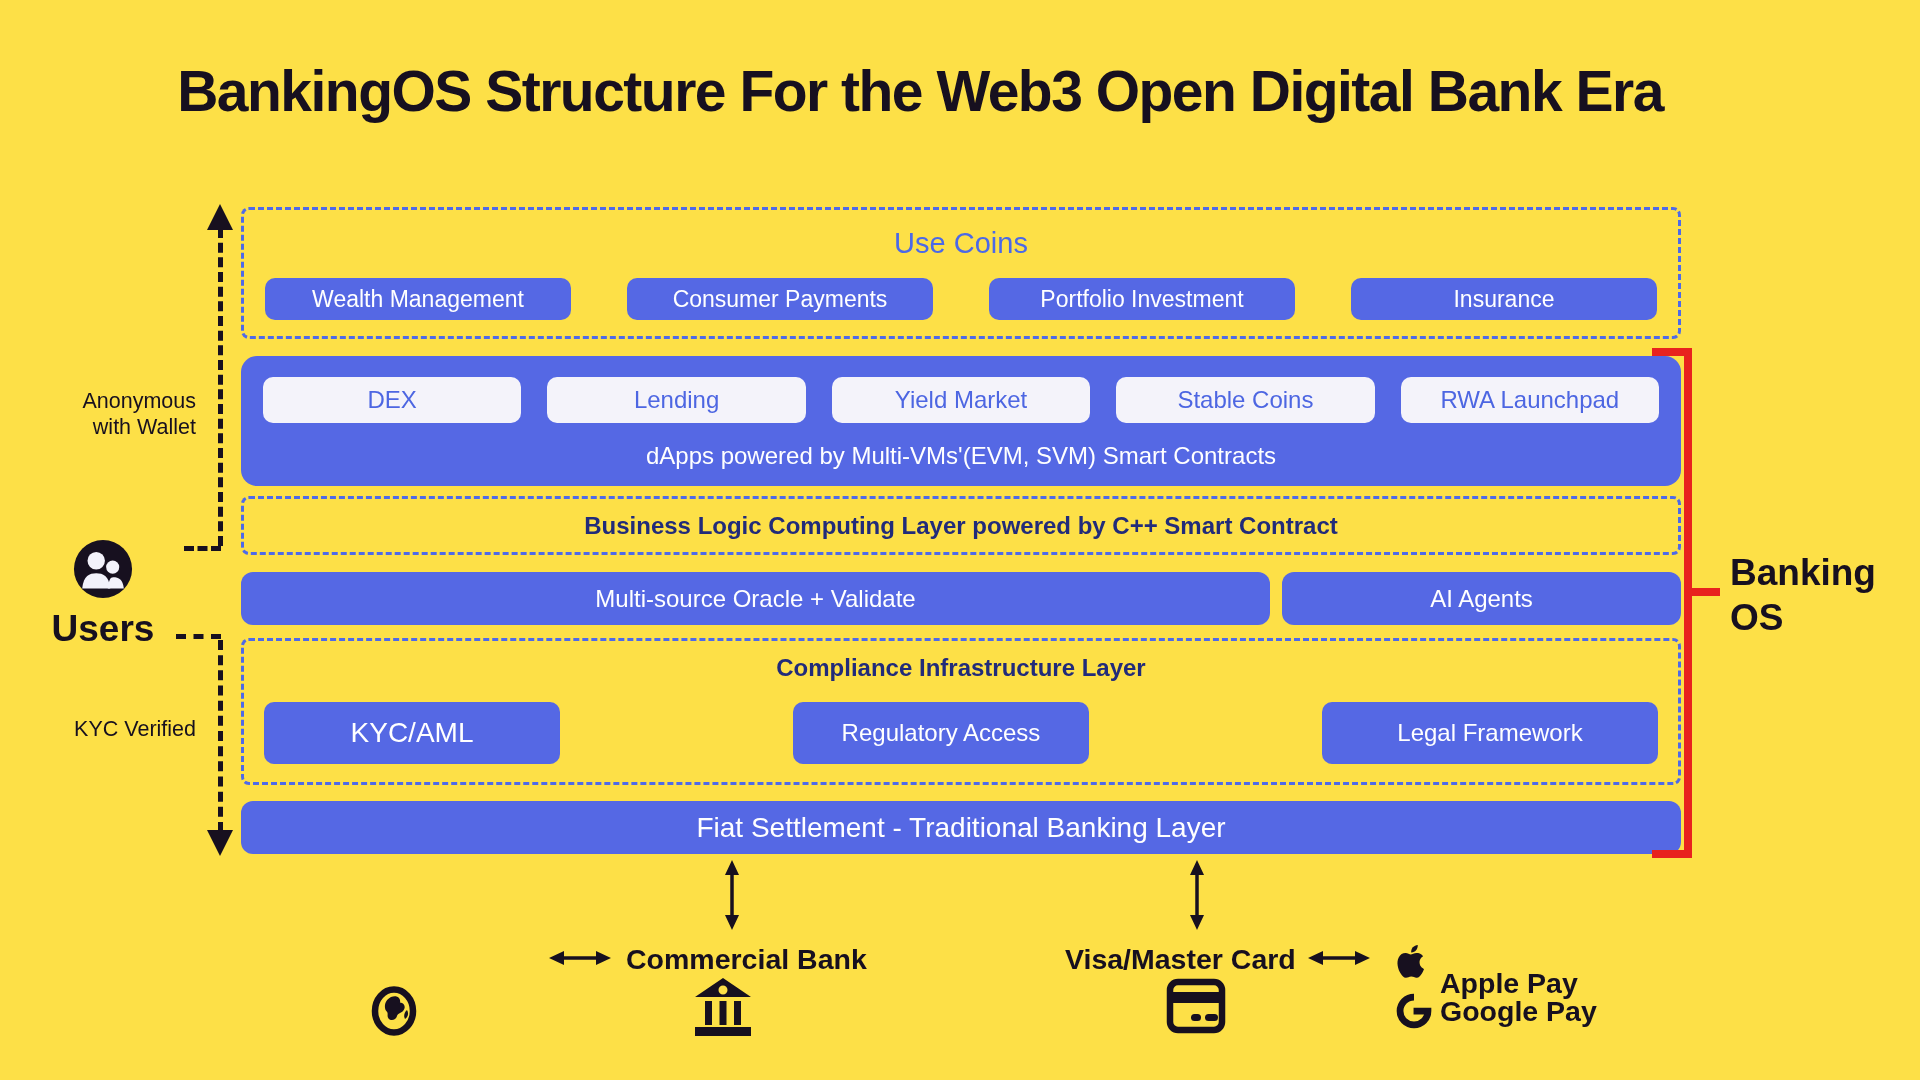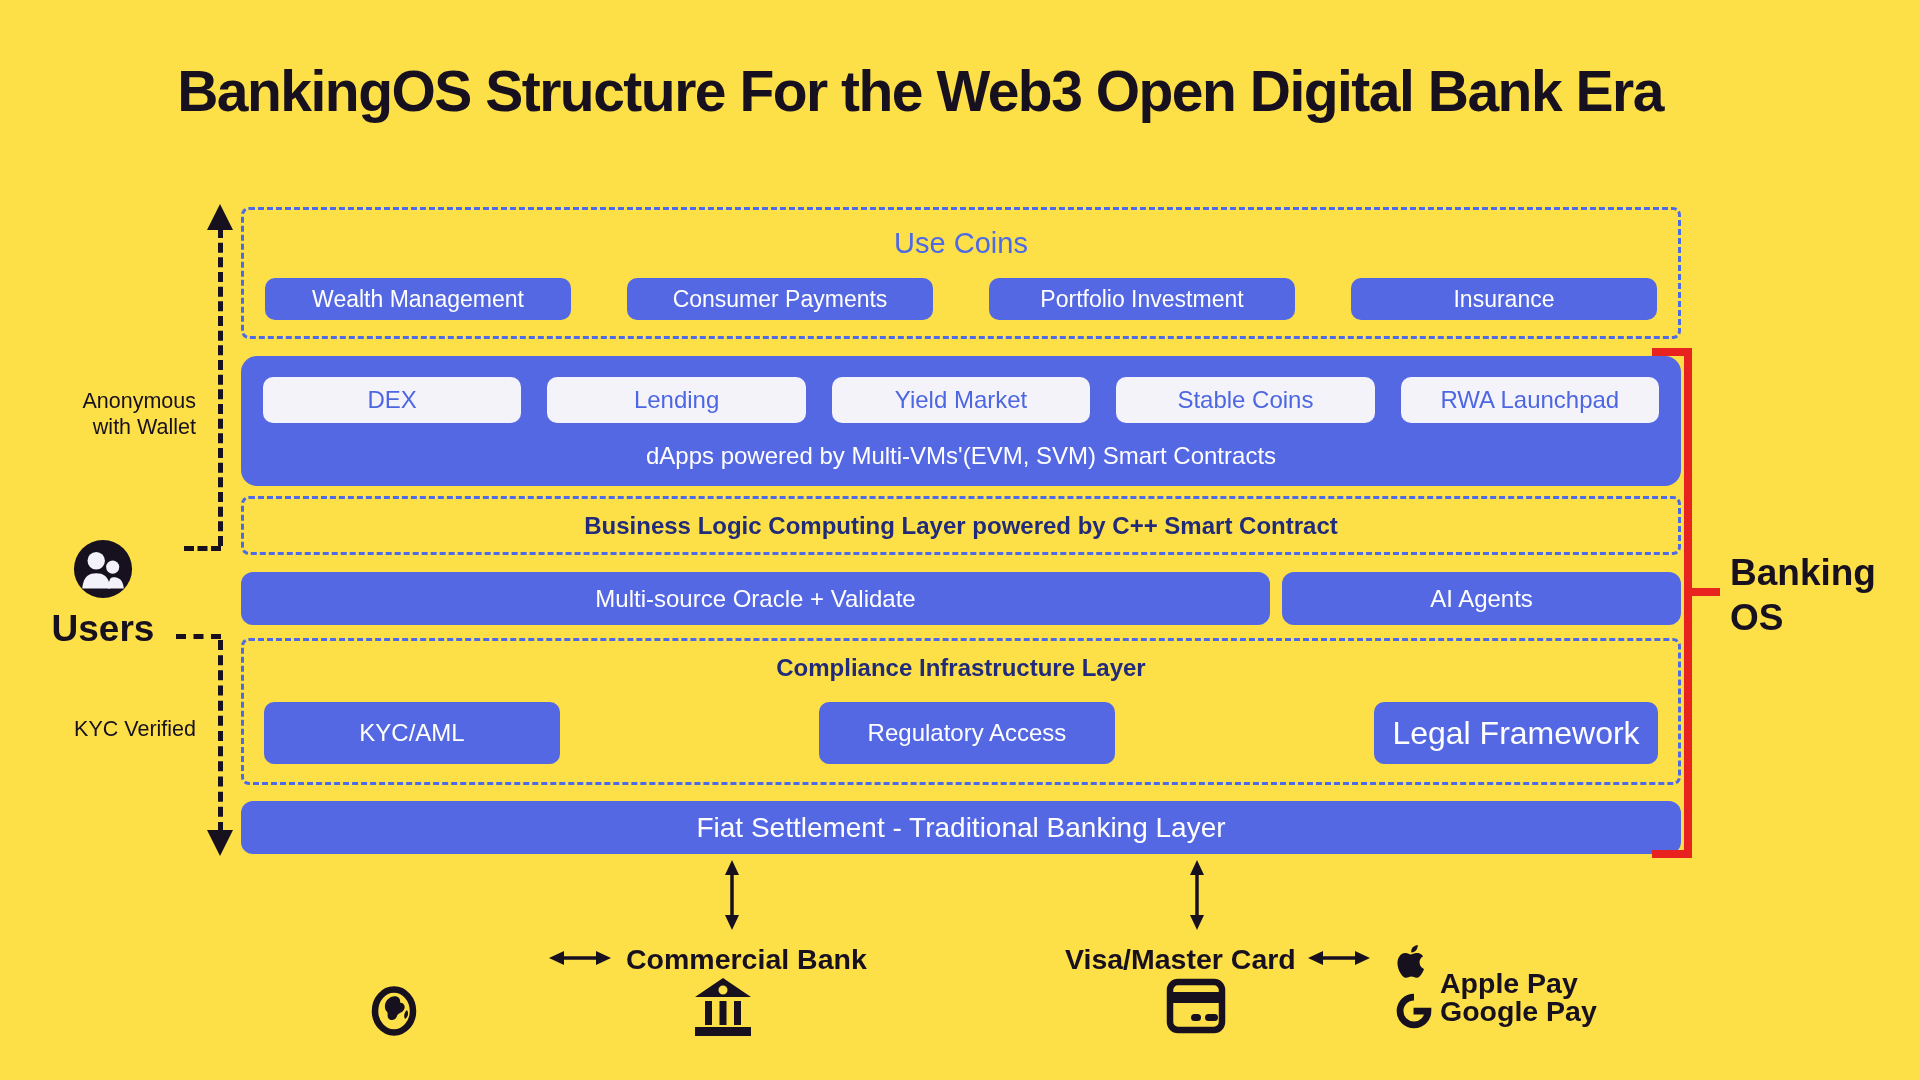--- a/index.html
+++ b/index.html
@@ -60,23 +60,23 @@
   <div class="abs dashed-box" style="left:241px;top:496px;width:1440px;height:59px;">
     <div class="box-heading navy" style="line-height:53px;font-size:24px;font-weight:600;">Business Logic Computing Layer powered by C++ Smart Contract</div>
   </div>
 
   <div class="abs blue-btn" style="left:241px;top:572px;width:1029px;height:53px;font-size:24px;border-radius:12px;">Multi-source Oracle + Validate</div>
   <div class="abs blue-btn" style="left:1282px;top:572px;width:399px;height:53px;font-size:24px;border-radius:12px;">AI Agents</div>
 
   <div class="abs dashed-box" style="left:241px;top:638px;width:1440px;height:147px;">
     <div class="abs box-heading navy" style="top:13px;left:0;font-size:24px;font-weight:600;">Compliance Infrastructure Layer</div>
     <div class="abs row" style="left:20px;right:20px;top:61px;height:62px;justify-content:space-between;">
-      <div class="blue-btn" style="width:296px;font-size:24px;">KYC/AML</div>
+      <div class="blue-btn" style="width:296px;font-size:28px;">KYC/AML</div>
       <div class="blue-btn" style="width:296px;font-size:24px;">Regulatory Access</div>
-      <div class="blue-btn" style="width:284px;font-size:32px;">Legal Framework</div>
+      <div class="blue-btn" style="width:336px;font-size:24px;">Legal Framework</div>
     </div>
   </div>
 
   <div class="abs blue-btn" style="left:241px;top:801px;width:1440px;height:53px;font-size:28px;border-radius:12px;">Fiat Settlement - Traditional Banking Layer</div>
 
   <div class="abs arrow-up" style="left:207px;top:204px;"></div>
   <div class="abs v-dash" style="left:218px;top:228px;height:318px;"></div>
   <div class="abs h-dash" style="left:184px;top:546px;width:37px;"></div>
   <div class="abs h-dash" style="left:176px;top:634px;width:45px;"></div>
   <div class="abs v-dash" style="left:218px;top:640px;height:192px;"></div>

